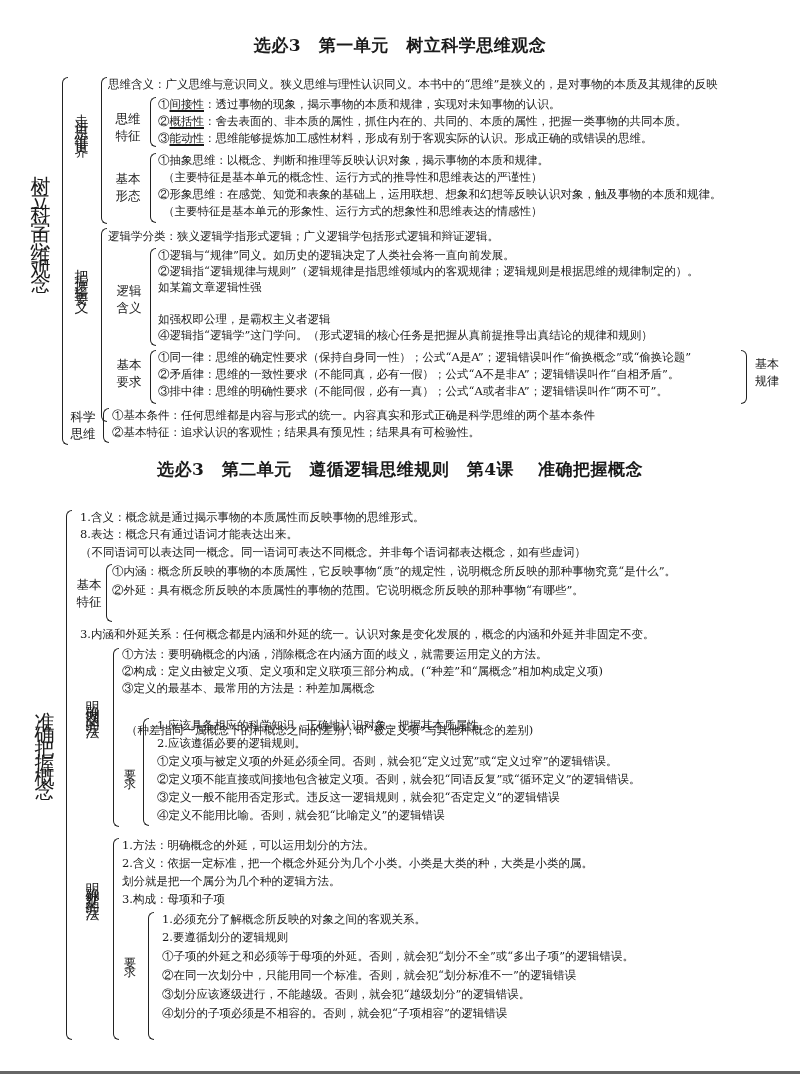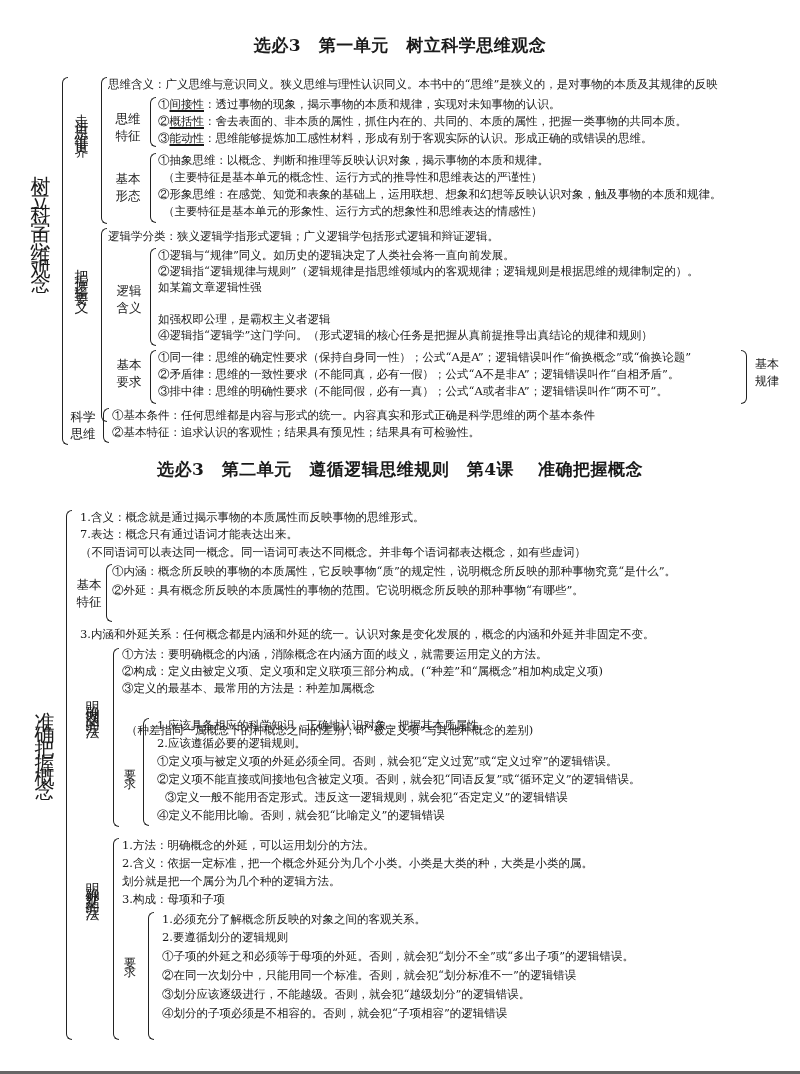--- a/index.html
+++ b/index.html
@@ -88,21 +88,21 @@
   <div class="brace" style="left:103px;top:408px;height:33px;"></div>
   <div class="ln" style="left:112px;top:408px;">①基本条件：任何思维都是内容与形式的统一。内容真实和形式正确是科学思维的两个基本条件</div>
   <div class="ln" style="left:112px;top:425px;">②基本特征：追求认识的客观性；结果具有预见性；结果具有可检验性。</div>
 
   <div class="title t2">选必3　第二单元　遵循逻辑思维规则　第4课　 准确把握概念</div>
 
   <div class="brace" style="left:66px;top:510px;height:528px;"></div>
   <div class="vlabel vbig" style="left:32px;top:695px;">准确把握概念</div>
 
   <div class="ln" style="left:80px;top:510px;">1.含义：概念就是通过揭示事物的本质属性而反映事物的思维形式。</div>
-  <div class="ln" style="left:80px;top:527px;">7.表达：概念只有通过语词才能表达出来。</div>
+  <div class="ln" style="left:80px;top:527px;">8.表达：概念只有通过语词才能表达出来。</div>
   <div class="ln" style="left:80px;top:545px;">（不同语词可以表达同一概念。同一语词可表达不同概念。并非每个语词都表达概念，如有些虚词）</div>
 
   <div class="hlabel" style="left:74px;top:576px;width:30px;">基本特征</div>
   <div class="brace" style="left:106px;top:564px;height:56px;"></div>
   <div class="ln" style="left:112px;top:564px;">①内涵：概念所反映的事物的本质属性，它反映事物“质”的规定性，说明概念所反映的那种事物究竟“是什么”。</div>
   <div class="ln" style="left:112px;top:583px;">②外延：具有概念所反映的本质属性的事物的范围。它说明概念所反映的那种事物“有哪些”。</div>
 
   <div class="ln" style="left:80px;top:627px;">3.内涵和外延关系：任何概念都是内涵和外延的统一。认识对象是变化发展的，概念的内涵和外延并非固定不变。</div>
 
   <div class="vlabel" style="left:84px;top:690px;letter-spacing:4px;">明确内涵的方法</div>
@@ -111,21 +111,21 @@
   <div class="ln" style="left:122px;top:664px;">②构成：定义由被定义项、定义项和定义联项三部分构成。(“种差”和“属概念”相加构成定义项)</div>
   <div class="ln" style="left:122px;top:681px;">③定义的最基本、最常用的方法是：种差加属概念</div>
   <div class="ln" style="left:126px;top:698px;margin-top:25px;">（种差指同一属概念下的种概念之间的差别，即“被定义项”与其他种概念的差别)</div>
 
   <div class="vlabel" style="left:121px;top:760px;font-size:12px;letter-spacing:8px;">要求</div>
   <div class="brace" style="left:143px;top:718px;height:106px;"></div>
   <div class="ln" style="left:157px;top:718px;">1.应该具备相应的科学知识，正确地认识对象，把握其本质属性。</div>
   <div class="ln" style="left:157px;top:736px;">2.应该遵循必要的逻辑规则。</div>
   <div class="ln" style="left:157px;top:754px;">①定义项与被定义项的外延必须全同。否则，就会犯“定义过宽”或“定义过窄”的逻辑错误。</div>
   <div class="ln" style="left:157px;top:772px;">②定义项不能直接或间接地包含被定义项。否则，就会犯“同语反复”或“循环定义”的逻辑错误。</div>
-  <div class="ln" style="left:157px;top:790px;margin-left:8px;">③定义一般不能用否定形式。违反这一逻辑规则，就会犯“否定定义”的逻辑错误</div>
+  <div class="ln" style="left:157px;top:790px;">③定义一般不能用否定形式。违反这一逻辑规则，就会犯“否定定义”的逻辑错误</div>
   <div class="ln" style="left:157px;top:808px;">④定义不能用比喻。否则，就会犯“比喻定义”的逻辑错误</div>
 
   <div class="vlabel" style="left:84px;top:872px;letter-spacing:4px;">明确外延的方法</div>
   <div class="brace" style="left:113px;top:838px;height:200px;"></div>
   <div class="ln" style="left:122px;top:838px;">1.方法：明确概念的外延，可以运用划分的方法。</div>
   <div class="ln" style="left:122px;top:856px;">2.含义：依据一定标准，把一个概念外延分为几个小类。小类是大类的种，大类是小类的属。</div>
   <div class="ln" style="left:122px;top:874px;">划分就是把一个属分为几个种的逻辑方法。</div>
   <div class="ln" style="left:122px;top:892px;">3.构成：母项和子项</div>
 
   <div class="vlabel" style="left:121px;top:948px;font-size:12px;letter-spacing:8px;">要求</div>

